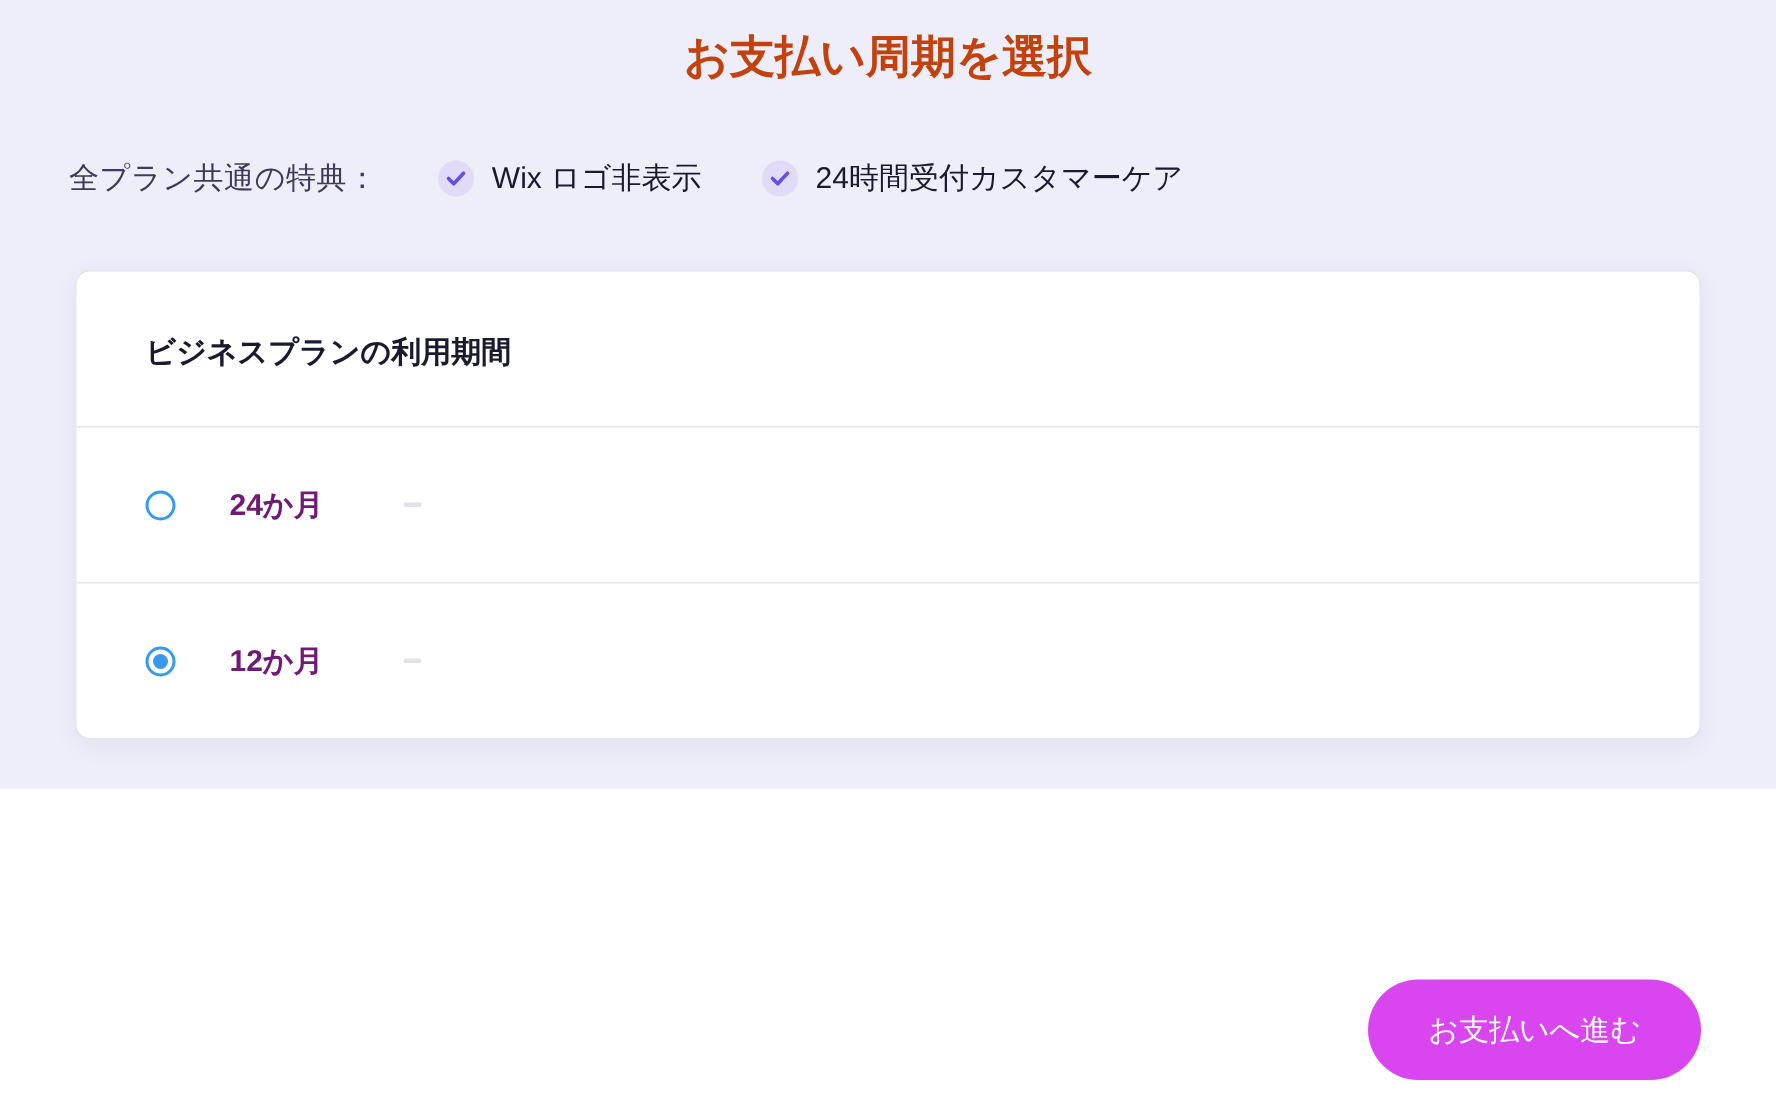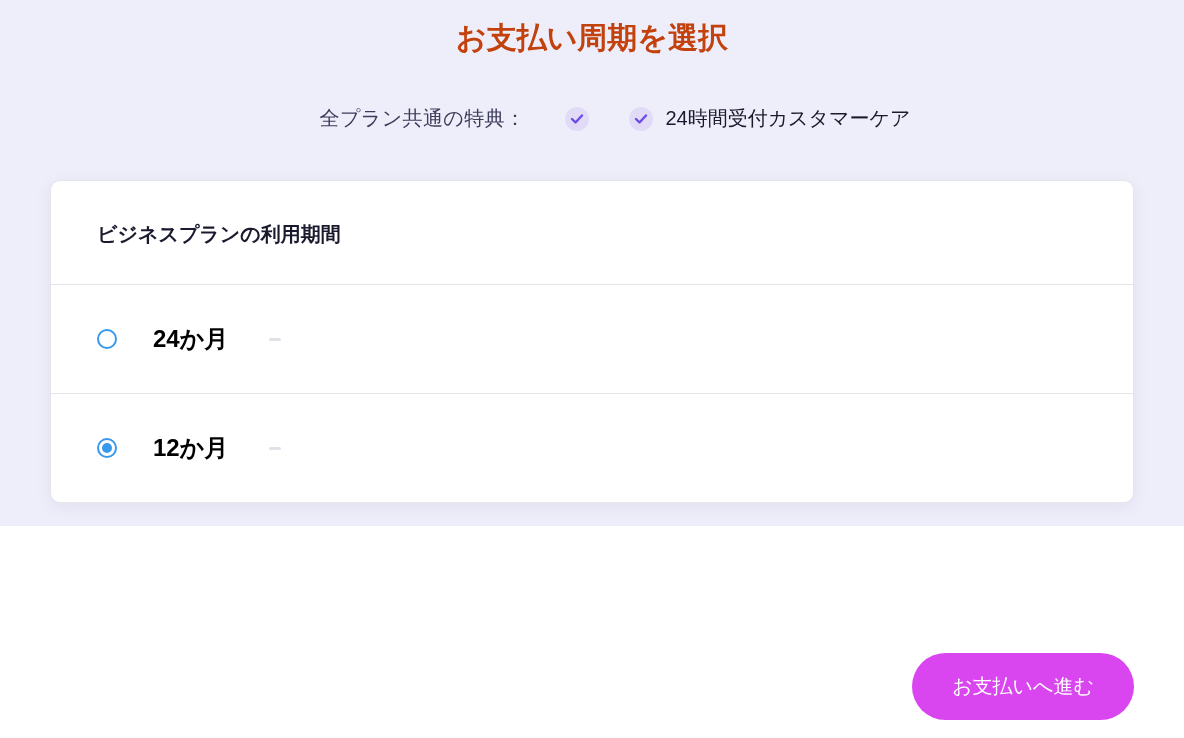--- a/index.html
+++ b/index.html
@@ -22,21 +22,21 @@
     }
     .page-title {
       text-align: center;
       font-size: 30px;
       font-weight: 700;
       color: #c2410c;
     }
     .benefits-row {
       display: flex;
       align-items: center;
-      justify-content: center;
+      justify-content: flex-start;
       gap: 40px;
       margin-top: 46px;
       margin-left: 46px;
     }
     .benefits-label {
       font-size: 20px;
       color: #3B3B5A;
       font-weight: 400;
       letter-spacing: 0.02em;
     }
@@ -86,23 +86,23 @@
       display: flex; align-items: center; justify-content: center;
       margin-right: 36px;
       flex-shrink: 0;
     }
     .radio-inner {
       width: 10px; height: 10px;
       border-radius: 50%;
       background: #3899EC;
     }
     .option-label {
-      font-size: 24px;
+      font-size: 20px;
       font-weight: 700;
-      color: #000000;
+      color: #701a75;
       min-width: 110px;
     }
     .placeholder-dash {
       width: 12px; height: 3px;
       background: #E0E2E8;
       border-radius: 2px;
       margin-left: 6px;
     }
 
     .cta-button {
@@ -130,20 +130,21 @@
   <div class="benefits-row">
     <span class="benefits-label">全プラン共通の特典：</span>
 
 
     <div class="benefit">
       <span class="check-badge">
         <svg viewBox="0 0 14 14" fill="none">
             <path d="M2 7 L5.5 10.5 L12 3.5" stroke="#6A4DE6" stroke-width="2.4" stroke-linecap="round" stroke-linejoin="round"></path>
           </svg>
       </span>
+      <span class="benefit-text">Wix ロゴ非表示</span>
     </div>
 
     <div class="benefit">
       <span class="check-badge">
         <svg viewBox="0 0 14 14" fill="none">
             <path d="M2 7 L5.5 10.5 L12 3.5" stroke="#6A4DE6" stroke-width="2.4" stroke-linecap="round" stroke-linejoin="round"></path>
           </svg>
       </span>
       <span class="benefit-text">24時間受付カスタマーケア</span>
     </div>

